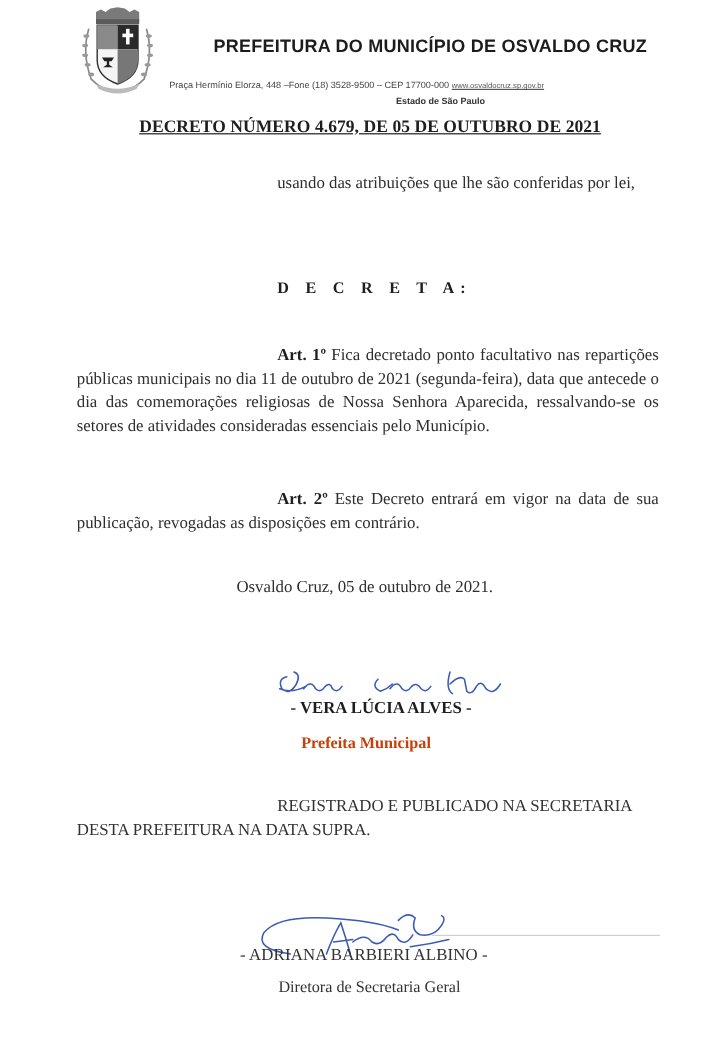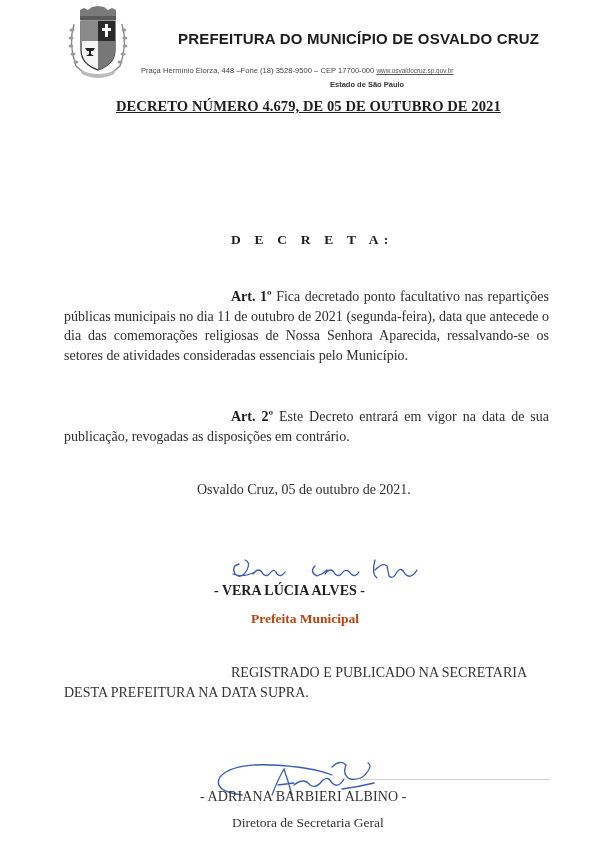--- a/index.html
+++ b/index.html
@@ -102,21 +102,21 @@
     .dateline {
       left: 197px; top: 482px;
       font-size: 14px;
       color: #2e2e2e;
       white-space: nowrap;
     }
 
     
     .sig1-scribble { left: 225px; top: 552px; width: 200px; height: 40px; }
     .sig1-name {
-      left: 214px; top: 583px;
+      left: 242px; top: 583px;
       font-weight: bold;
       font-size: 14px;
       color: #1e1e1e;
       white-space: nowrap;
     }
     .sig1-role {
       left: 251px; top: 611px;
       font-weight: bold;
       font-size: 13.5px;
       color: #c2410c;
@@ -191,20 +191,21 @@
 
 <div class="abs lh-title">PREFEITURA DO MUNICÍPIO DE OSVALDO CRUZ</div>
 <div class="abs lh-state">Estado de São Paulo</div>
 <div class="abs lh-address">
   <span>Praça Hermínio Elorza, 448 –Fone (18) 3528-9500 – CEP 17700-000 </span><span class="url">www.osvaldocruz.sp.gov.br</span>
 </div>
 
 <div class="abs decree-title">DECRETO NÚMERO 4.679, DE 05 DE OUTUBRO DE 2021</div>
 
 <div class="abs body-text preamble">
+  <span class="last-line">usando das atribuições que lhe são conferidas por lei,</span>
 </div>
 
 <div class="abs decreta">D E C R E T A:</div>
 
 <div class="abs body-text art1">
   <span class="indent"></span><b class="art-label">Art. 1º</b><span> Fica decretado ponto facultativo nas repartições públicas municipais no dia 11 de outubro de 2021 (segunda-feira), data que antecede o dia das comemorações religiosas de Nossa Senhora Aparecida, ressalvando-se os setores de atividades consideradas essenciais pelo Município.</span>
 </div>
 
 <div class="abs body-text art2">
   <span class="indent"></span><b class="art-label">Art. 2º</b><span> Este Decreto entrará em vigor na data de sua publicação, revogadas as disposições em contrário.</span>

